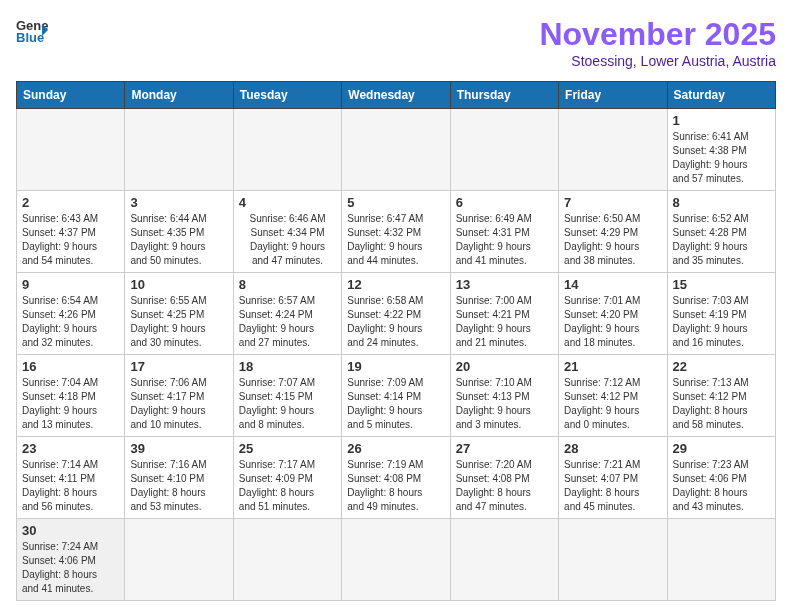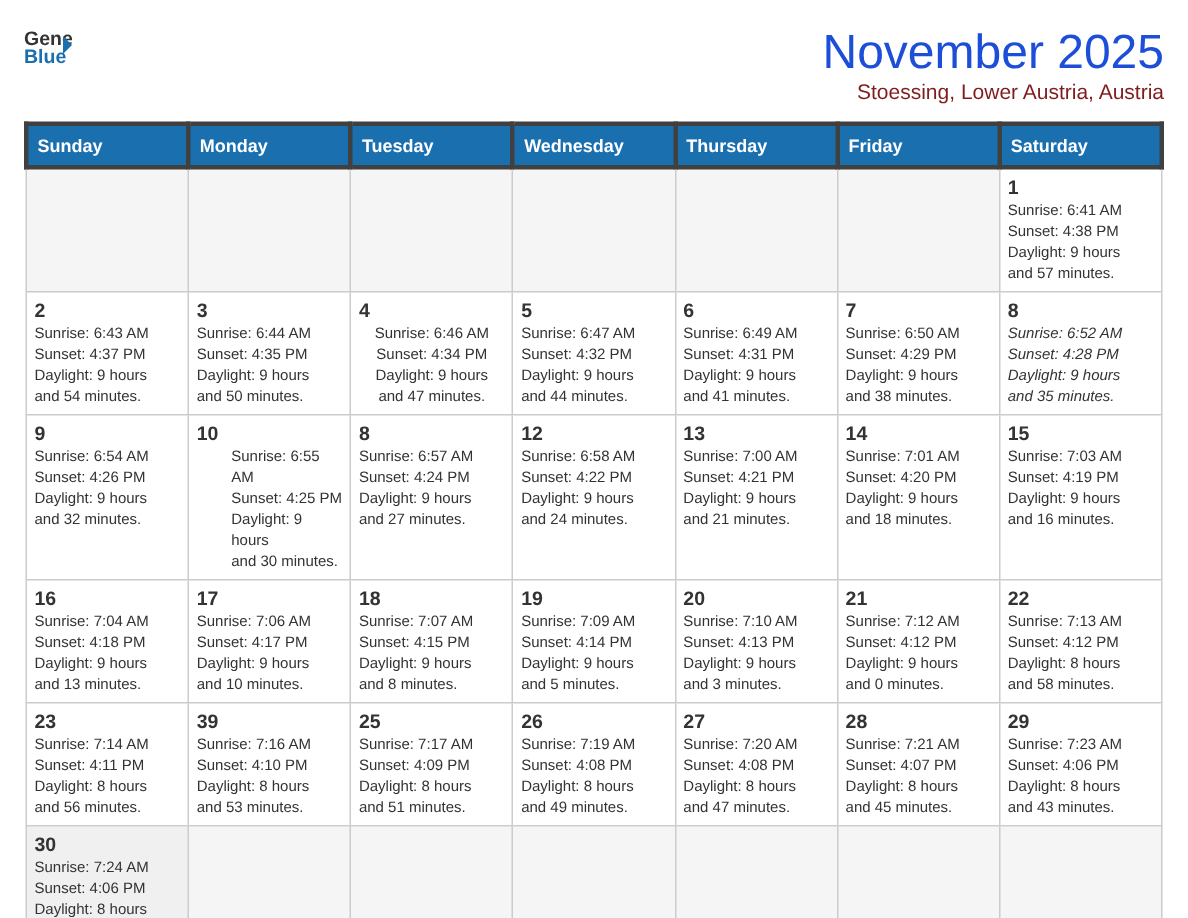--- a/index.html
+++ b/index.html
@@ -23,40 +23,40 @@
     }
     .logo-icon {
       width: 32px;
       height: 28px;
     }
     .title-area {
       text-align: right;
     }
     .month-title {
       font-size: 32px;
-      color: #1d4ed8;
-      font-weight: normal;
+      color: #8b5cf6;
+      font-weight: bold;
     }
     .subtitle {
       font-size: 14px;
-      color: #7f1d1d;
+      color: #4c1d95;
     }
     .calendar {
       width: 100%;
       border-collapse: collapse;
       border: 1px solid #ccc;
     }
     .calendar th {
       background: #1a6faf;
       color: #fff;
       font-size: 12px;
       font-weight: bold;
       text-align: left;
       padding: 6px 6px;
-      border: 3px solid #404040;
+      border: 1px solid #404040;
     }
     .calendar td {
       border: 1px solid #ccc;
       vertical-align: top;
       padding: 4px 5px;
       width: calc(100% / 7);
       min-height: 80px;
       background: #fff;
     }
     .calendar td.empty {
@@ -161,37 +161,37 @@
         </td>
         <td>
           <span class="day-number">7</span>
           <div class="day-info" style="white-space: pre-line;">Sunrise: 6:50 AM
 Sunset: 4:29 PM
 Daylight: 9 hours
 and 38 minutes.</div>
         </td>
         <td>
           <span class="day-number">8</span>
-          <div class="day-info" style="white-space: pre-line; font-style: italic;">Sunrise: 6:52 AM
+          <div class="day-info" style="white-space: pre-line;">Sunrise: 6:52 AM
 Sunset: 4:28 PM
 Daylight: 9 hours
 and 35 minutes.</div>
         </td>
       </tr>
       <tr>
         <td>
           <span class="day-number">9</span>
           <div class="day-info" style="white-space: pre-line;">Sunrise: 6:54 AM
 Sunset: 4:26 PM
 Daylight: 9 hours
 and 32 minutes.</div>
         </td>
         <td>
           <span class="day-number">10</span>
-          <div class="day-info" style="white-space: pre-line; margin-left: 23px;">Sunrise: 6:55 AM
+          <div class="day-info" style="white-space: pre-line;">Sunrise: 6:55 AM
 Sunset: 4:25 PM
 Daylight: 9 hours
 and 30 minutes.</div>
         </td>
         <td>
           <span class="day-number">8</span>
           <div class="day-info" style="white-space: pre-line;">Sunrise: 6:57 AM
 Sunset: 4:24 PM
 Daylight: 9 hours
 and 27 minutes.</div>

